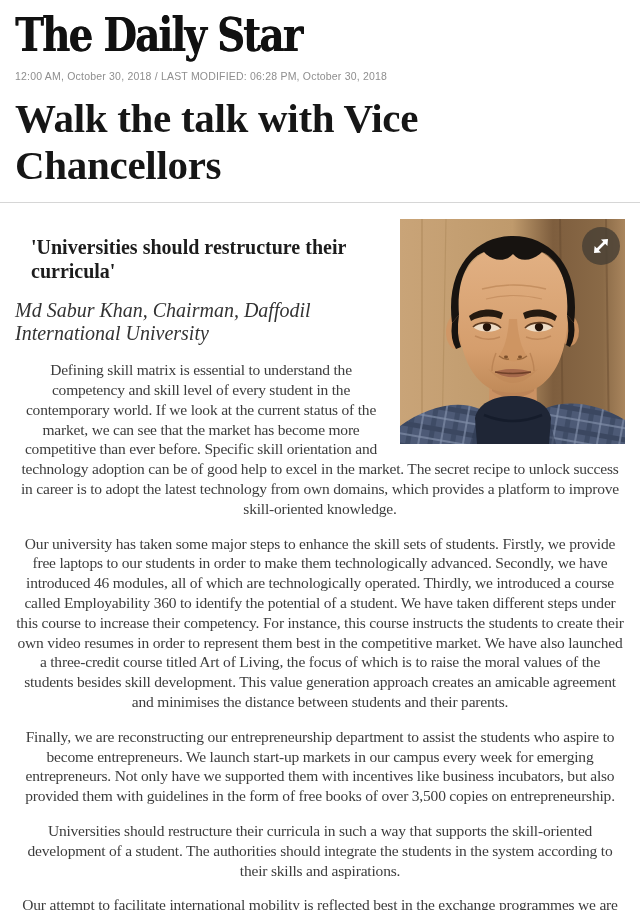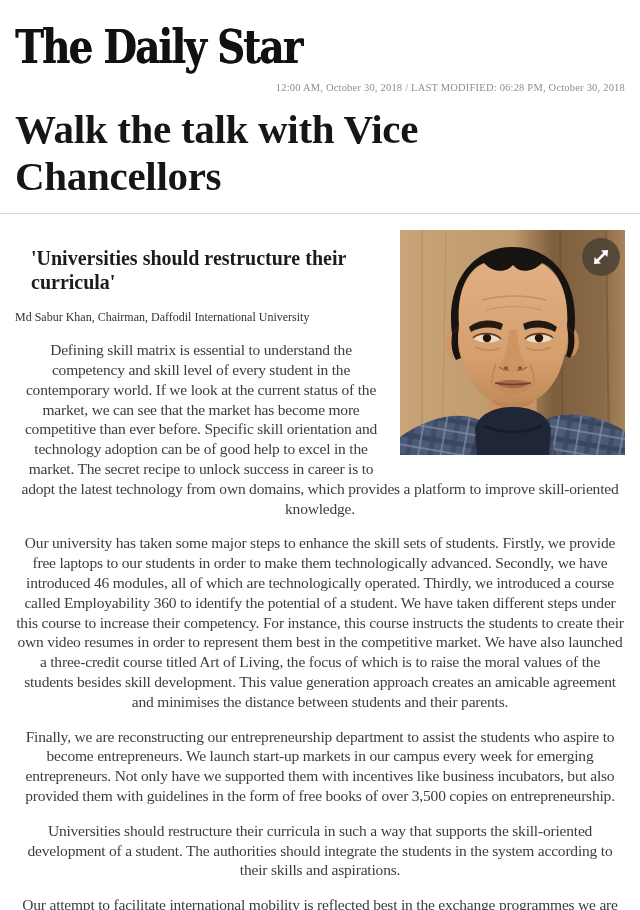--- a/index.html
+++ b/index.html
@@ -7,41 +7,40 @@
   body {
     width: 640px;
     height: 910px;
     background: #ffffff;
     font-family: "Liberation Serif", "DejaVu Serif", serif;
     overflow: hidden;
   }
   .page { padding: 0 15px; }
 
   
-  .masthead { padding-top: 24px; }
+  .masthead { padding-top: 12px; }
   .logo {
     display: inline-block;
     font-family: "DejaVu Serif", serif;
     font-weight: 700;
     font-size: 46px;
     line-height: 1.0;
     color: #111111;
     letter-spacing: -2px;
     transform: scaleX(0.84);
     transform-origin: left top;
     cursor: pointer;
     text-shadow: 0.6px 0 0 #111;
   }
   .timestamp {
     margin-top: 12px;
-    font-family: Liberation Serif, serif;
+    font-family: Liberation Sans, sans-serif;
     font-size: 10.5px;
     letter-spacing: 0.2px;
     color: #8e8e8e;
-    text-align: right;
   }
 
   
   h1.headline {
     margin: 13px 0 0 0;
     font-size: 41px;
     line-height: 1.15;
     font-weight: 700;
     color: #161616;
     letter-spacing: -0.3px;
@@ -80,21 +79,22 @@
 
   h2.subheading {
     margin: 16px;
     font-size: 20px;
     line-height: 1.2;
     font-weight: 700;
     color: #1c1c1c;
   }
   p.byline {
     margin: 15px 0 0 0;
-    font-size: 12px;
+    font-style: italic;
+    font-size: 20px;
     color: #333333;
   }
   p.body-para {
     margin: 15px 0 0 0;
     font-size: 15.5px;
     line-height: 19.8px;
     letter-spacing: -0.2px;
     color: #3d3d3d;
     text-align: center;
   }

